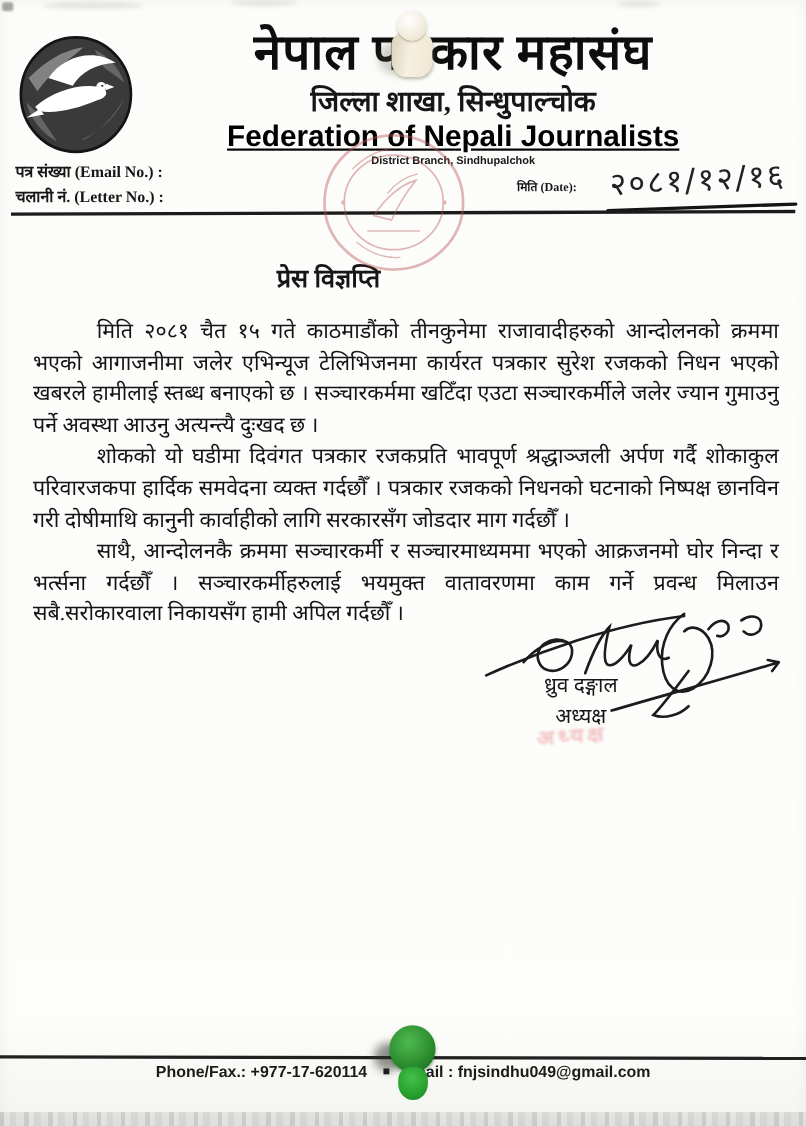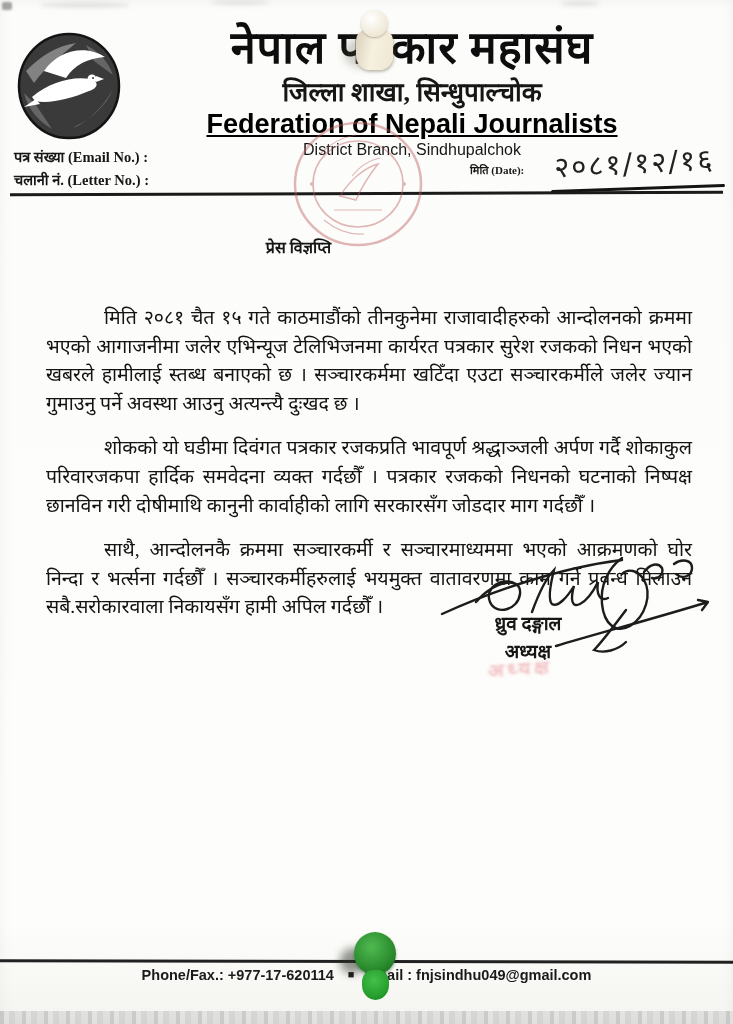--- a/index.html
+++ b/index.html
@@ -20,21 +20,21 @@
   .bottom-edge{
     position:absolute;left:0;bottom:0;width:733px;height:13px;opacity:.55;filter:blur(.6px);
     background:repeating-linear-gradient(90deg,#ababab 0 4px,#d6d6d6 4px 9px,#bdbdbd 9px 15px,#cfcfcf 15px 22px);
   }
   
   .logo{position:absolute;left:16px;top:31px;width:106px;height:110px;}
   .titles{position:absolute;left:104px;top:24px;width:616px;text-align:center;line-height:1.1;}
   .org-np{font-size:45px;font-weight:bold;letter-spacing:1px;color:#0d0d0d;}
   .branch-np{font-size:26px;font-weight:bold;margin-top:5px;}
   .org-en{font-family:"Liberation Sans","DejaVu Sans",sans-serif;font-size:27px;font-weight:bold;margin-top:3px;color:#000;text-decoration:underline;}
-  .branch-en{font-family:"Liberation Sans","DejaVu Sans",sans-serif;font-size:16px;font-weight:normal;margin-top:1px;}
+  .branch-en{font-family:"Liberation Sans","DejaVu Sans",sans-serif;font-size:10px;font-weight:bold;margin-top:1px;}
   .refs{position:absolute;left:14px;top:146px;font-size:14.5px;font-weight:bold;line-height:23px;}
   .date-row{position:absolute;left:470px;top:162px;font-size:11px;font-weight:bold;}
   .date-value{
     position:absolute;left:554px;top:142px;width:175px;font-size:29px;font-weight:normal;
     transform:rotate(-3deg);letter-spacing:2px;color:#222;
     font-family:"DejaVu Sans","Liberation Sans",sans-serif;
   }
   .date-line{position:absolute;left:551px;top:187px;width:174px;height:2.5px;background:#141414;transform:rotate(-2deg);border-radius:2px;}
   .header-rule{position:absolute;left:10px;top:192px;width:713px;height:3px;background:#1b1b1b;transform:rotate(-.2deg);}
   .stamp{position:absolute;left:290px;top:118px;width:136px;height:132px;opacity:.42;z-index:4;}
@@ -45,26 +45,26 @@
     background:radial-gradient(circle at 38% 32%,#ffffff,#efe8d6 70%,#d9d0b8);box-shadow:0 1px 2px rgba(120,110,85,.5);}
   .pt-body{position:absolute;left:12px;top:20px;width:37px;height:40px;border-radius:10px 10px 14px 14px;
     background:linear-gradient(100deg,#d9d1ba,#f6f0e0 45%,#efe7d2);box-shadow:1px 2px 3px rgba(120,110,85,.45);}
   .pin-bottom{position:absolute;left:346px;top:930px;width:54px;height:72px;z-index:10;}
   .pb-shadow{position:absolute;left:-6px;top:18px;width:26px;height:26px;background:rgba(40,45,35,.5);border-radius:50%;filter:blur(4px);}
   .pb-head{position:absolute;left:8px;top:2px;width:42px;height:43px;border-radius:50%;
     background:radial-gradient(circle at 42% 35%,#4fba50,#2d8f30 55%,#14601a);box-shadow:0 2px 3px rgba(0,60,0,.4);}
   .pb-stem{position:absolute;left:16px;top:40px;width:27px;height:30px;border-radius:40% 40% 50% 50%;
     background:radial-gradient(circle at 45% 35%,#45c04a,#27a02e 60%,#188321);}
   
-  .press-title{position:absolute;left:0;top:236px;width:597px;text-align:center;font-size:16px;font-weight:bold;}
+  .press-title{position:absolute;left:0;top:236px;width:597px;text-align:center;font-size:23px;font-weight:bold;}
   .body-text{position:absolute;left:30px;top:288px;width:678px;font-size:19.5px;line-height:28.6px;text-align:justify;color:#131313;}
-  .body-text p{margin:16px;text-indent:58px;}
+  .body-text p{margin:0;text-indent:58px;}
   
   .sig-scribble{position:absolute;left:436px;top:550px;width:286px;height:112px;z-index:3;}
-  .sig-block{position:absolute;left:446px;top:610px;width:164px;text-align:center;font-size:19px;font-weight:bold;line-height:28px;z-index:2;}
+  .sig-block{position:absolute;left:446px;top:610px;width:164px;text-align:center;font-size:19px;font-weight:normal;line-height:28px;z-index:2;}
   .stamp-ghost{position:absolute;left:492px;top:656px;font-size:18px;font-weight:bold;color:rgba(233,140,150,.55);
     filter:blur(1.2px);transform:rotate(-4deg) scaleX(1.15);letter-spacing:3px;z-index:1;}
   
   .footer-rule{position:absolute;left:0;top:960px;width:733px;height:2.5px;background:#212121;transform:rotate(.1deg);}
   .footer-line{position:absolute;left:0;top:967px;width:733px;text-align:center;
     font-family:"Liberation Sans","DejaVu Sans",sans-serif;font-size:14.5px;font-weight:bold;color:#1a1a1a;}
   .footer-line .sep{display:inline-block;margin:0 10px 0 14px;font-size:11px;vertical-align:2px;}
 </style>
 </head>
 <body>
@@ -128,21 +128,21 @@
     <div class="pt-shadow"></div>
     <div class="pt-body"></div>
     <div class="pt-top"></div>
   </div>
 
   <div class="press-title">प्रेस विज्ञप्ति</div>
 
   <div class="body-text">
     <p>मिति २०८१ चैत १५ गते काठमाडौंको तीनकुनेमा राजावादीहरुको आन्दोलनको क्रममा भएको आगाजनीमा जलेर एभिन्यूज टेलिभिजनमा कार्यरत पत्रकार सुरेश रजकको निधन भएको खबरले हामीलाई स्तब्ध बनाएको छ । सञ्चारकर्ममा खटिँदा एउटा सञ्चारकर्मीले जलेर ज्यान गुमाउनु पर्ने अवस्था आउनु अत्यन्त्यै दुःखद छ ।</p>
     <p>शोकको यो घडीमा दिवंगत पत्रकार रजकप्रति भावपूर्ण श्रद्धाञ्जली अर्पण गर्दै शोकाकुल परिवारजकपा हार्दिक समवेदना व्यक्त गर्दछौँ । पत्रकार रजकको निधनको घटनाको निष्पक्ष छानविन गरी दोषीमाथि कानुनी कार्वाहीको लागि सरकारसँग जोडदार माग गर्दछौँ ।</p>
-    <p>साथै, आन्दोलनकै क्रममा सञ्चारकर्मी र सञ्चारमाध्यममा भएको आक्रमणको घोर निन्दा र भर्त्सना गर्दछौँ । सञ्चारकर्मीहरुलाई भयमुक्त वातावरणमा काम गर्ने प्रवन्ध मिलाउन सबै.सरोकारवाला निकायसँग हामी अपिल गर्दछौँ ।</p>
+    <p>साथै, आन्दोलनकै क्रममा सञ्चारकर्मी र सञ्चारमाध्यममा भएको आक्रजनमो घोर निन्दा र भर्त्सना गर्दछौँ । सञ्चारकर्मीहरुलाई भयमुक्त वातावरणमा काम गर्ने प्रवन्ध मिलाउन सबै.सरोकारवाला निकायसँग हामी अपिल गर्दछौँ ।</p>
   </div>
 
   <div class="sig-scribble">
     <svg width="286" height="112" viewBox="0 0 286 112">
       <g fill="none" stroke="#1c1c1c" stroke-width="2.4" stroke-linecap="round">
         <path d="M6 64 C50 44 120 18 186 10"></path>
         <path d="M40 52 C58 30 86 26 84 44 C82 60 60 66 54 52 C48 38 66 26 80 34"></path>
         <path d="M96 62 C104 40 112 26 118 20 C114 36 112 50 116 54 C122 58 132 46 138 36 C134 50 136 58 144 54 C152 50 158 40 162 32 C160 44 164 52 172 48"></path>
         <path d="M186 8 C172 18 164 36 166 54 C168 74 180 84 194 76 C210 66 216 44 208 30 C202 20 192 18 186 24"></path>
         <path d="M208 22 C214 14 222 12 226 18 C228 24 222 30 216 28"></path>

